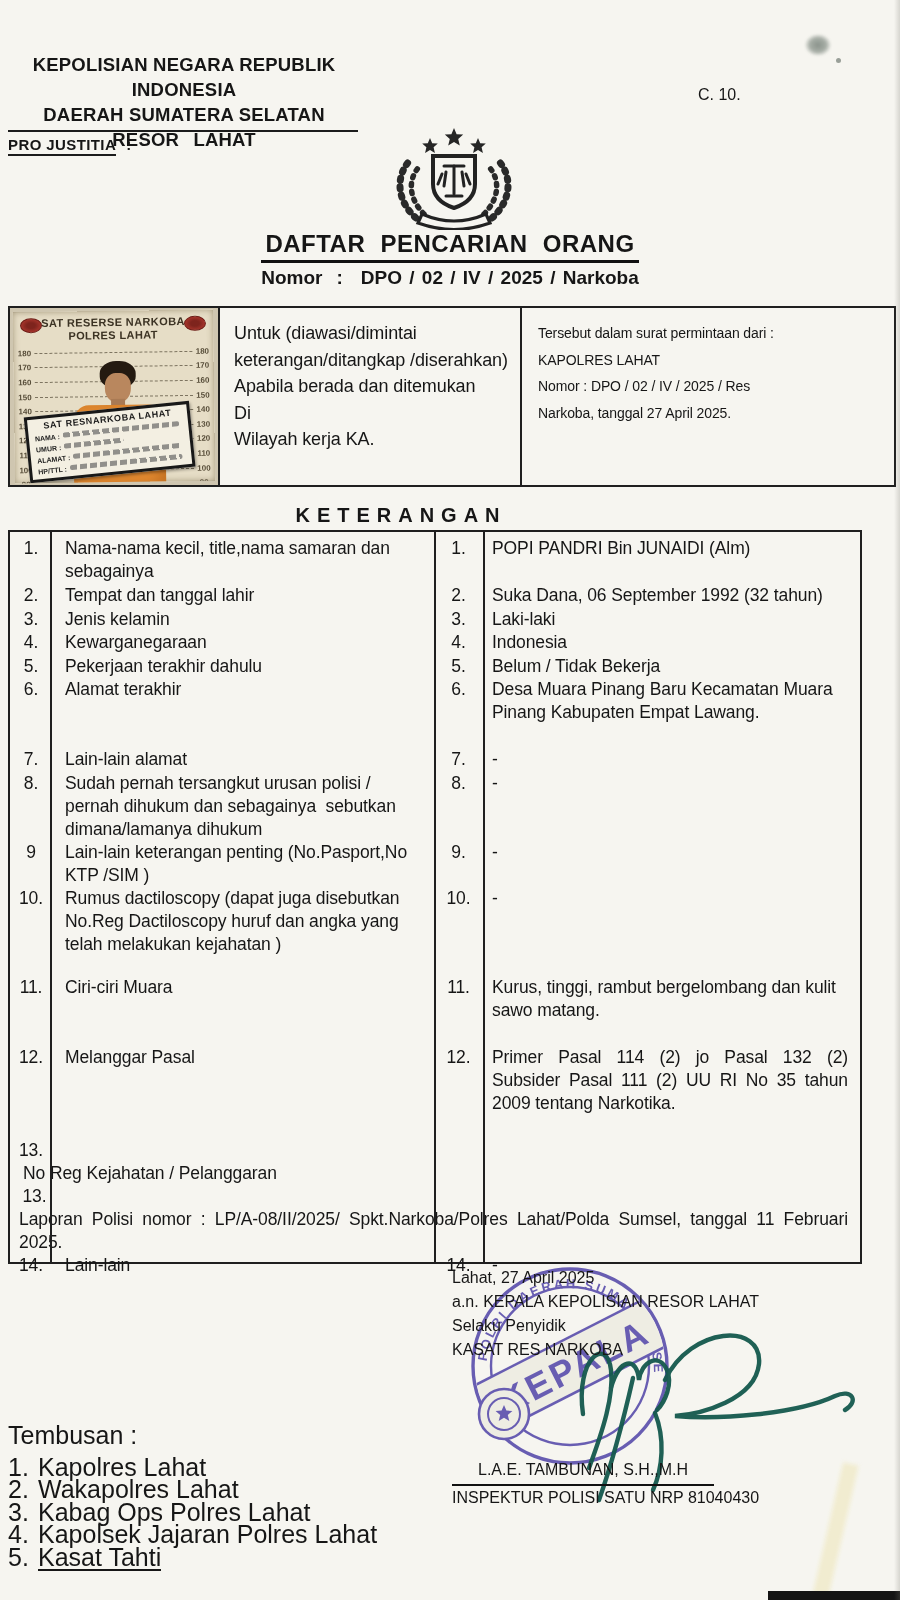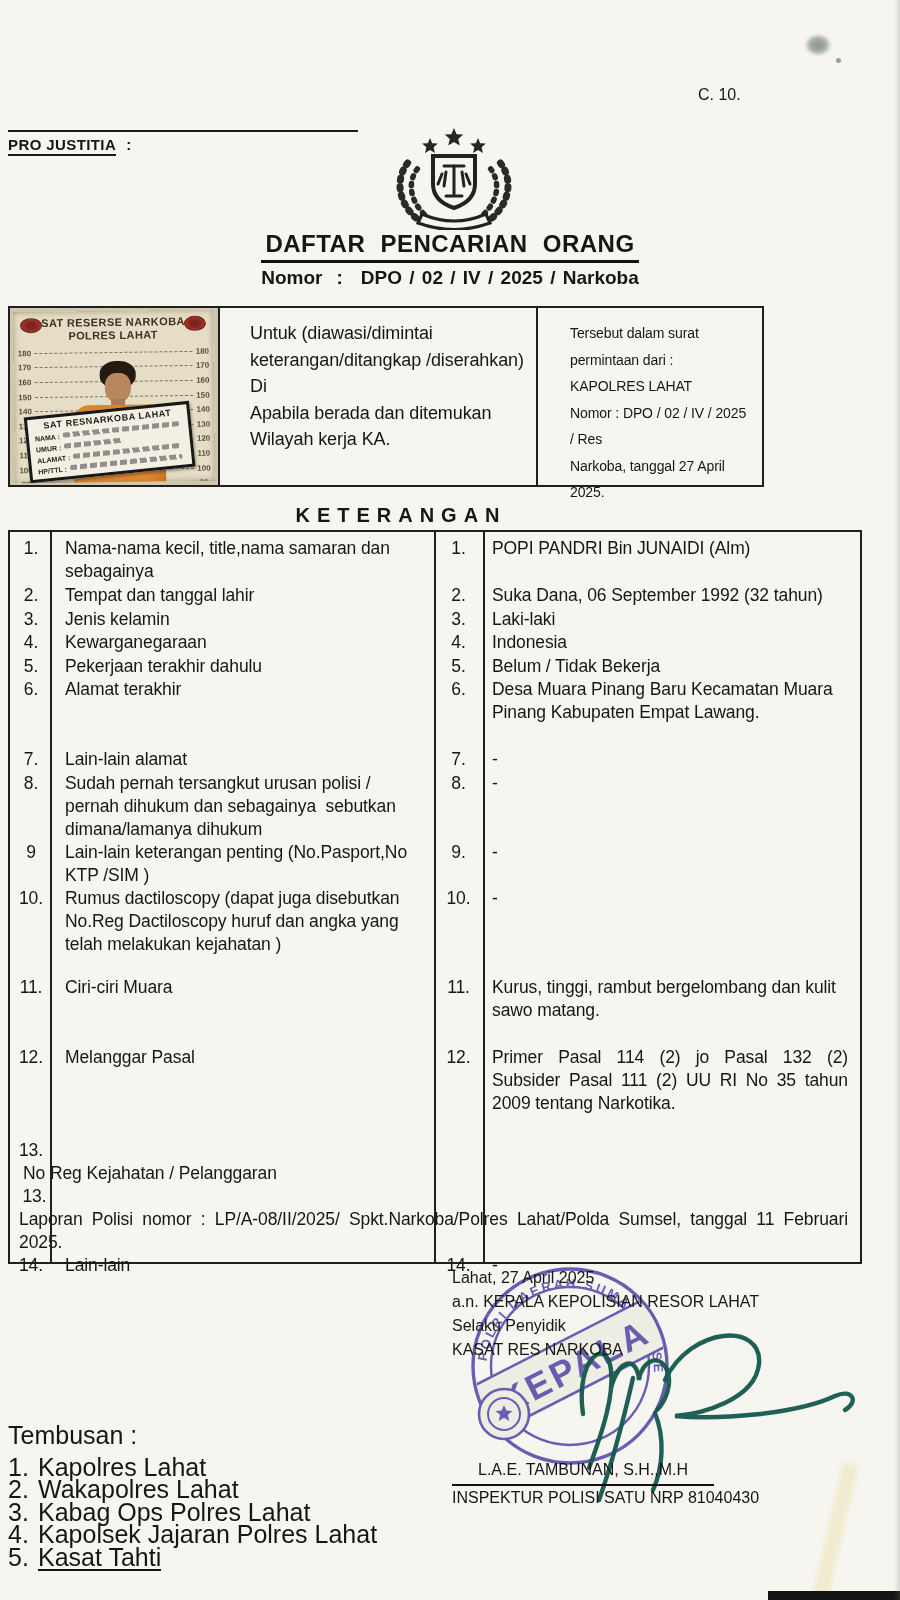--- a/index.html
+++ b/index.html
@@ -33,21 +33,21 @@
 
   
   .doc-title{left:0;top:230px;width:900px;text-align:center;}
   .doc-title .t1{display:inline-block;font-weight:bold;font-size:24px;letter-spacing:.5px;word-spacing:8px;
     border-bottom:3px solid #111;padding:0 4px 2px;}
   .doc-title .t2{margin-top:4px;font-weight:bold;font-size:19px;word-spacing:2px;}
   .doc-title .t2 .lbl{margin-right:14px;}
   .doc-title .t2 .col{margin-right:18px;}
 
   
-  .band{left:8px;top:306px;width:756px;height:181px;display:flex;border:2.5px solid #1f1f1f;gap:16px;}
+  .band{left:8px;top:306px;width:888px;height:181px;display:flex;border:2.5px solid #1f1f1f;}
   .photo-cell{width:210px;border-right:2.5px solid #1f1f1f;position:relative;background:#cfc6b0;}
   .mug{position:absolute;inset:3px 4px;background:#e6ddc6;transform:rotate(-.8deg);
     box-shadow:inset 0 0 6px rgba(90,75,40,.45);overflow:hidden;}
   .mug-head{position:relative;padding-top:5px;text-align:center;font-weight:bold;
     font-size:11px;line-height:12.5px;color:#3c3324;letter-spacing:.4px;}
   .mug-badge{position:absolute;top:6px;width:22px;height:15px;border-radius:50%;
     background:radial-gradient(#7e241d 30%,#a5342b 70%);border:1px solid #6d1d17;}
   .mug-badge.l{left:7px;} .mug-badge.r{right:7px;}
   .ruler{position:absolute;left:3px;right:3px;top:34px;bottom:0;}
   .ruler-row{display:flex;align-items:center;height:14.6px;}
@@ -111,20 +111,25 @@
   .corner-bar{left:768px;top:1591px;width:132px;height:9px;background:#141414;}
   .crease{left:826px;top:1462px;width:16px;height:150px;background:rgba(233,221,150,.35);
     transform:rotate(13deg);filter:blur(2px);}
   .edge-shadow{right:0;top:0;width:6px;height:1600px;background:linear-gradient(to left,rgba(120,118,110,.25),transparent);}
 </style>
 </head>
 <body>
 
 <div class="sheet">
 
+  <div class="abs letterhead">
+    <div>KEPOLISIAN NEGARA REPUBLIK INDONESIA</div>
+    <div>DAERAH SUMATERA SELATAN</div>
+    <div class="lh-line3">RESOR LAHAT</div>
+  </div>
   <div class="abs lh-rule"></div>
   <div class="abs projustitia">
     <span class="pj">PRO JUSTITIA</span><span class="pjc">:</span>
   </div>
   <div class="abs corner-code">C. 10.</div>
   <div class="abs smudge"></div>
   <div class="abs smudge-dot"></div>
 
   <svg class="abs emblem" viewBox="0 0 152 104">
     <g fill="#262626">
@@ -247,22 +252,22 @@
           <div class="board-row">
               <span class="bl">HP/TTL :</span>
               <span class="scr"></span>
             </div>
         </div>
       </div>
     </div>
     <div class="notice-left">
       <div>Untuk (diawasi/dimintai</div>
       <div>keterangan/ditangkap /diserahkan)</div>
+      <div>Apabila berada dan ditemukan</div>
       <div>Di</div>
-      <div>Apabila berada dan ditemukan</div>
       <div>Wilayah kerja KA.</div>
     </div>
     <div class="notice-right">
       <div>Tersebut dalam surat permintaan dari :</div>
       <div>KAPOLRES LAHAT</div>
       <div>Nomor : DPO / 02 / IV / 2025 / Res</div>
       <div>Narkoba, tanggal 27 April 2025.</div>
     </div>
   </div>
 

